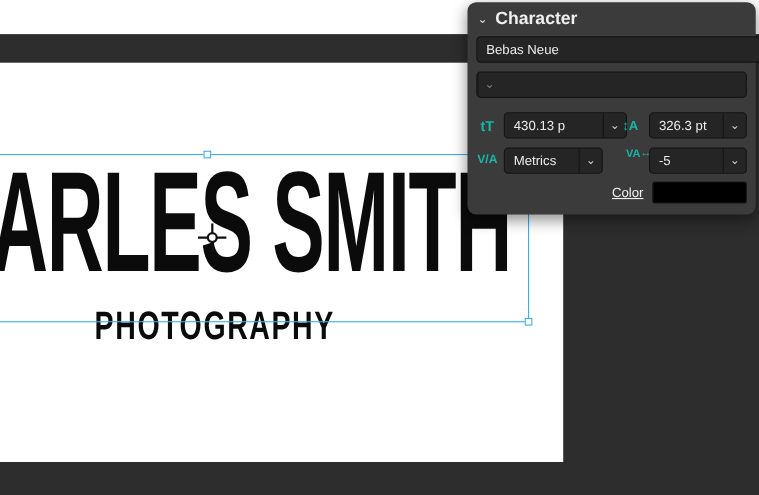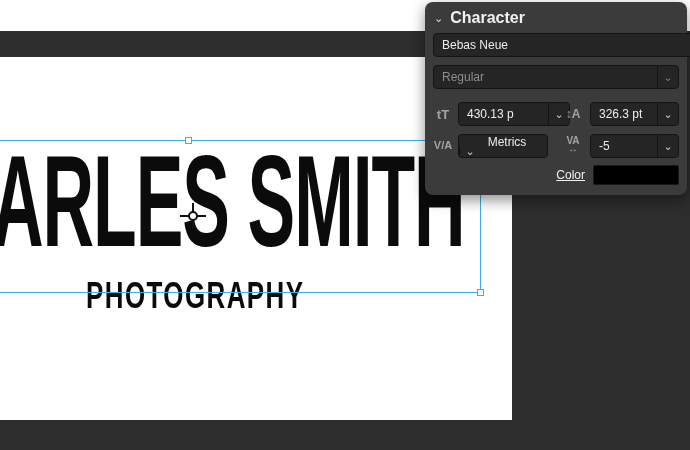--- a/index.html
+++ b/index.html
@@ -43,29 +43,29 @@
   .select .val,.field .val{flex:1;padding-left:8px;white-space:nowrap;overflow:hidden;}
   .chev{width:20px;align-self:stretch;display:flex;align-items:center;justify-content:center;
         border-left:1px solid #141414;color:#c9c9c9;font-size:11px;line-height:1;}
   .sel-family{left:8px;top:31px;width:282px;}
   .sel-style{left:8px;top:63px;width:246px;}
   .sel-style .val{color:#8d8d8d;}
   .sel-style .chev{color:#7c7c7c;}
 
   .f-size{left:33px;top:100px;width:112px;}
   .f-lead{left:165px;top:100px;width:89px;}
-  .f-kern{left:33px;top:132px;width:90px;flex-direction:column;}
+  .f-kern{left:33px;top:132px;width:90px;}
   .f-track{left:165px;top:132px;width:89px;}
 
-  .picon{position:absolute;width:24px;text-align:center;color:#a3a3a3;font-size:11px;
+  .picon{position:absolute;width:24px;text-align:center;color:#14b8a6;font-size:11px;
          font-weight:700;line-height:1;letter-spacing:0;}
   .i-size{left:6px;top:106px;font-size:13px;}
   .i-lead{left:136px;top:106px;font-size:12px;}
   .i-kern{left:6px;top:138px;font-size:11px;}
-  .i-track{left:136px;top:134px;display:flex;flex-direction:column;align-items:center;line-height:1;}
+  .i-track{left:144px;top:134px;display:flex;flex-direction:row;align-items:center;line-height:1;}
   .i-track .t1{font-size:10px;font-weight:700;}
   .i-track .t2{font-size:10px;margin-top:-2px;}
 
   .color-label{position:absolute;left:86px;top:166px;width:74px;text-align:right;
                font-size:12px;color:#f0f0f0;text-decoration:underline;}
   .color-swatch{position:absolute;left:168px;top:163px;width:86px;height:20px;
                border:1px solid #181818;border-radius:2px;box-sizing:border-box;}
 </style>
 </head>
 <body>
@@ -102,21 +102,20 @@
       <span class="panel-collapse">⌄</span>
       <span class="panel-title">Character</span>
     </div>
 
     <div class="select sel-family">
       <span class="val">Bebas Neue</span>
       <span class="chev">⌄</span>
     </div>
 
     <div class="select sel-style">
-      <span class="val">Regular</span>
       <span class="chev">⌄</span>
     </div>
 
     <span class="picon i-size">tT</span>
     <div class="field f-size">
       <span class="val">430.13 p</span>
       <span class="chev">⌄</span>
     </div>
 
     <span class="picon i-lead">↕A</span>

